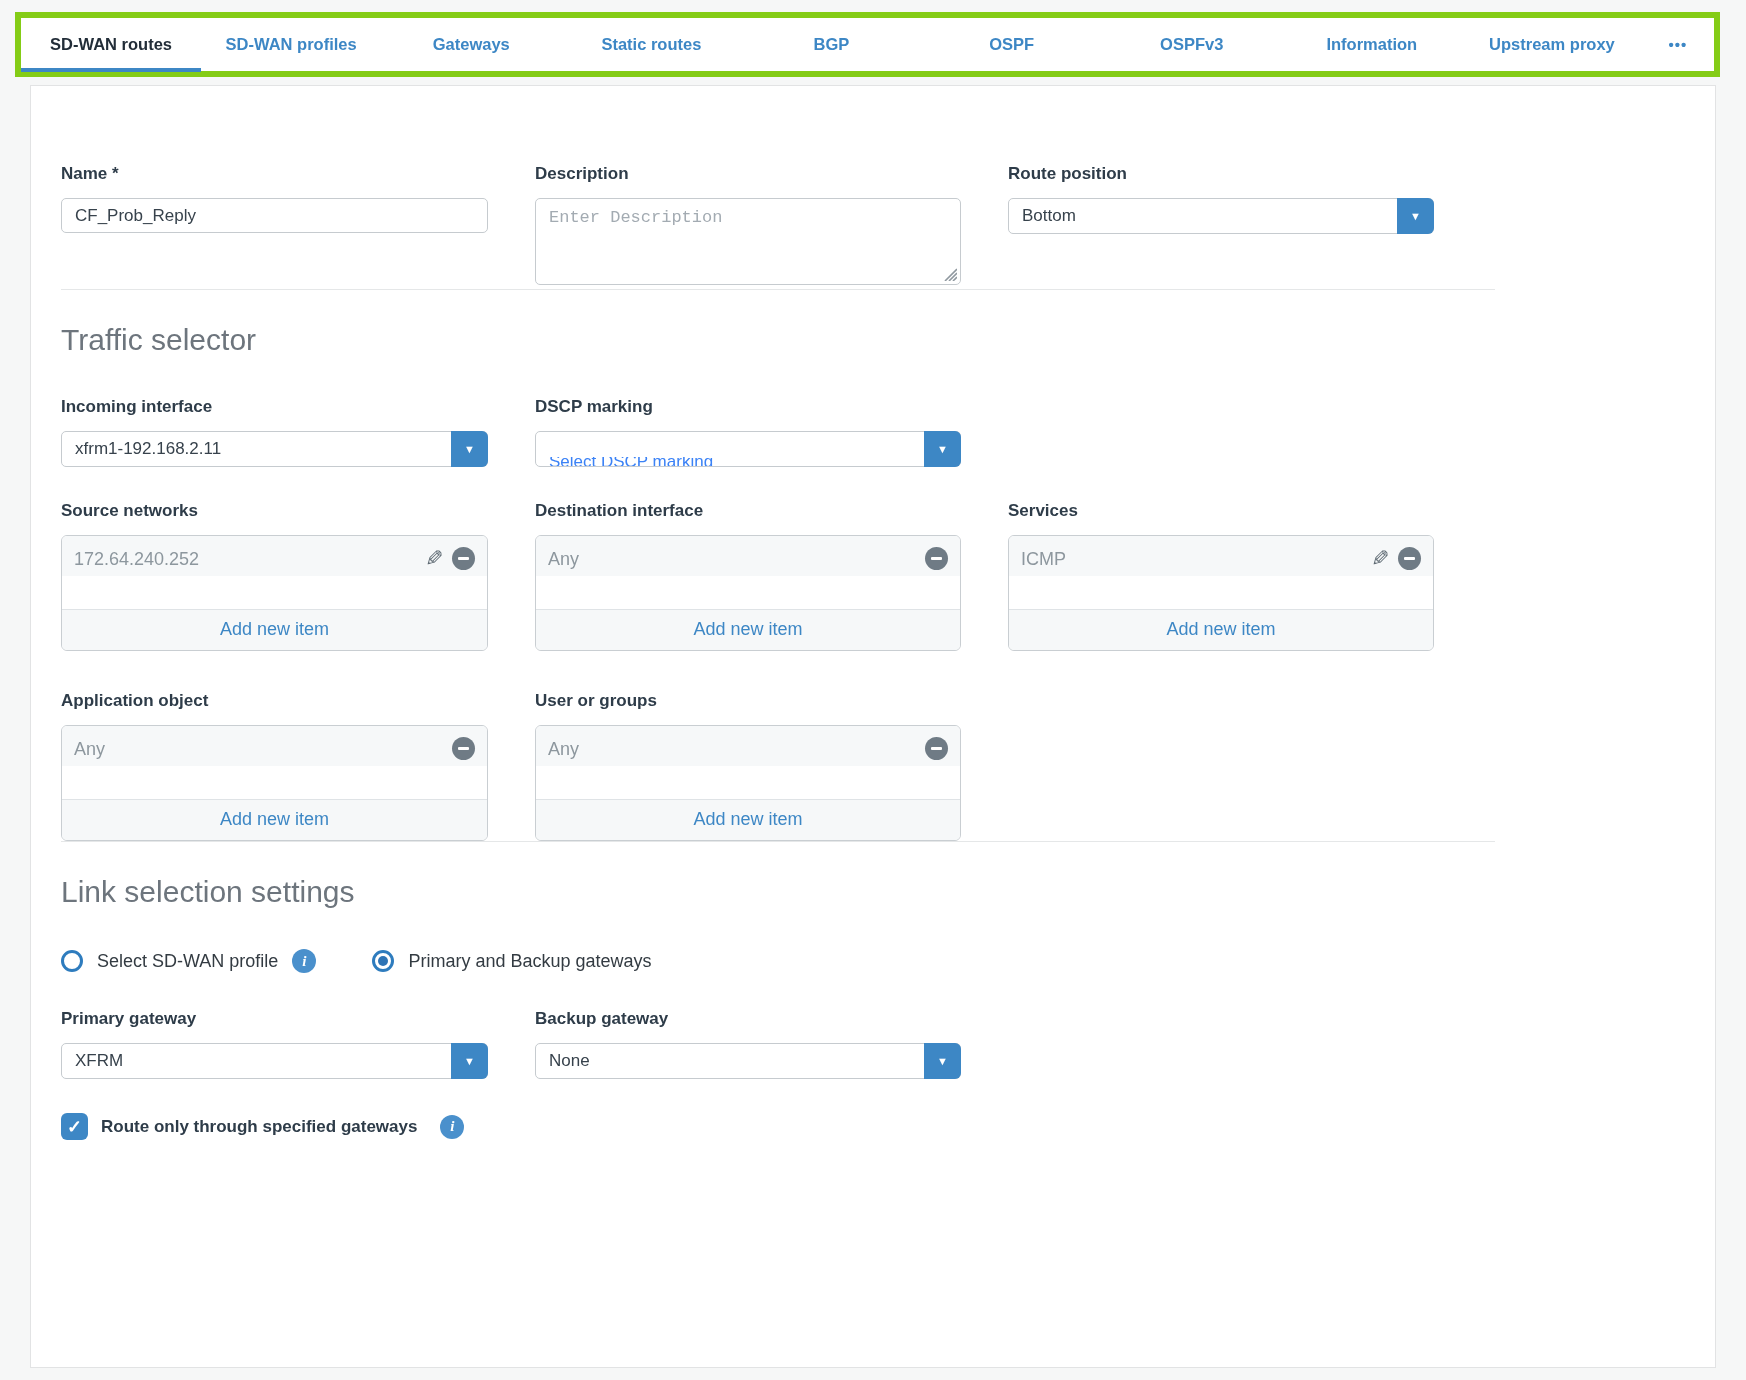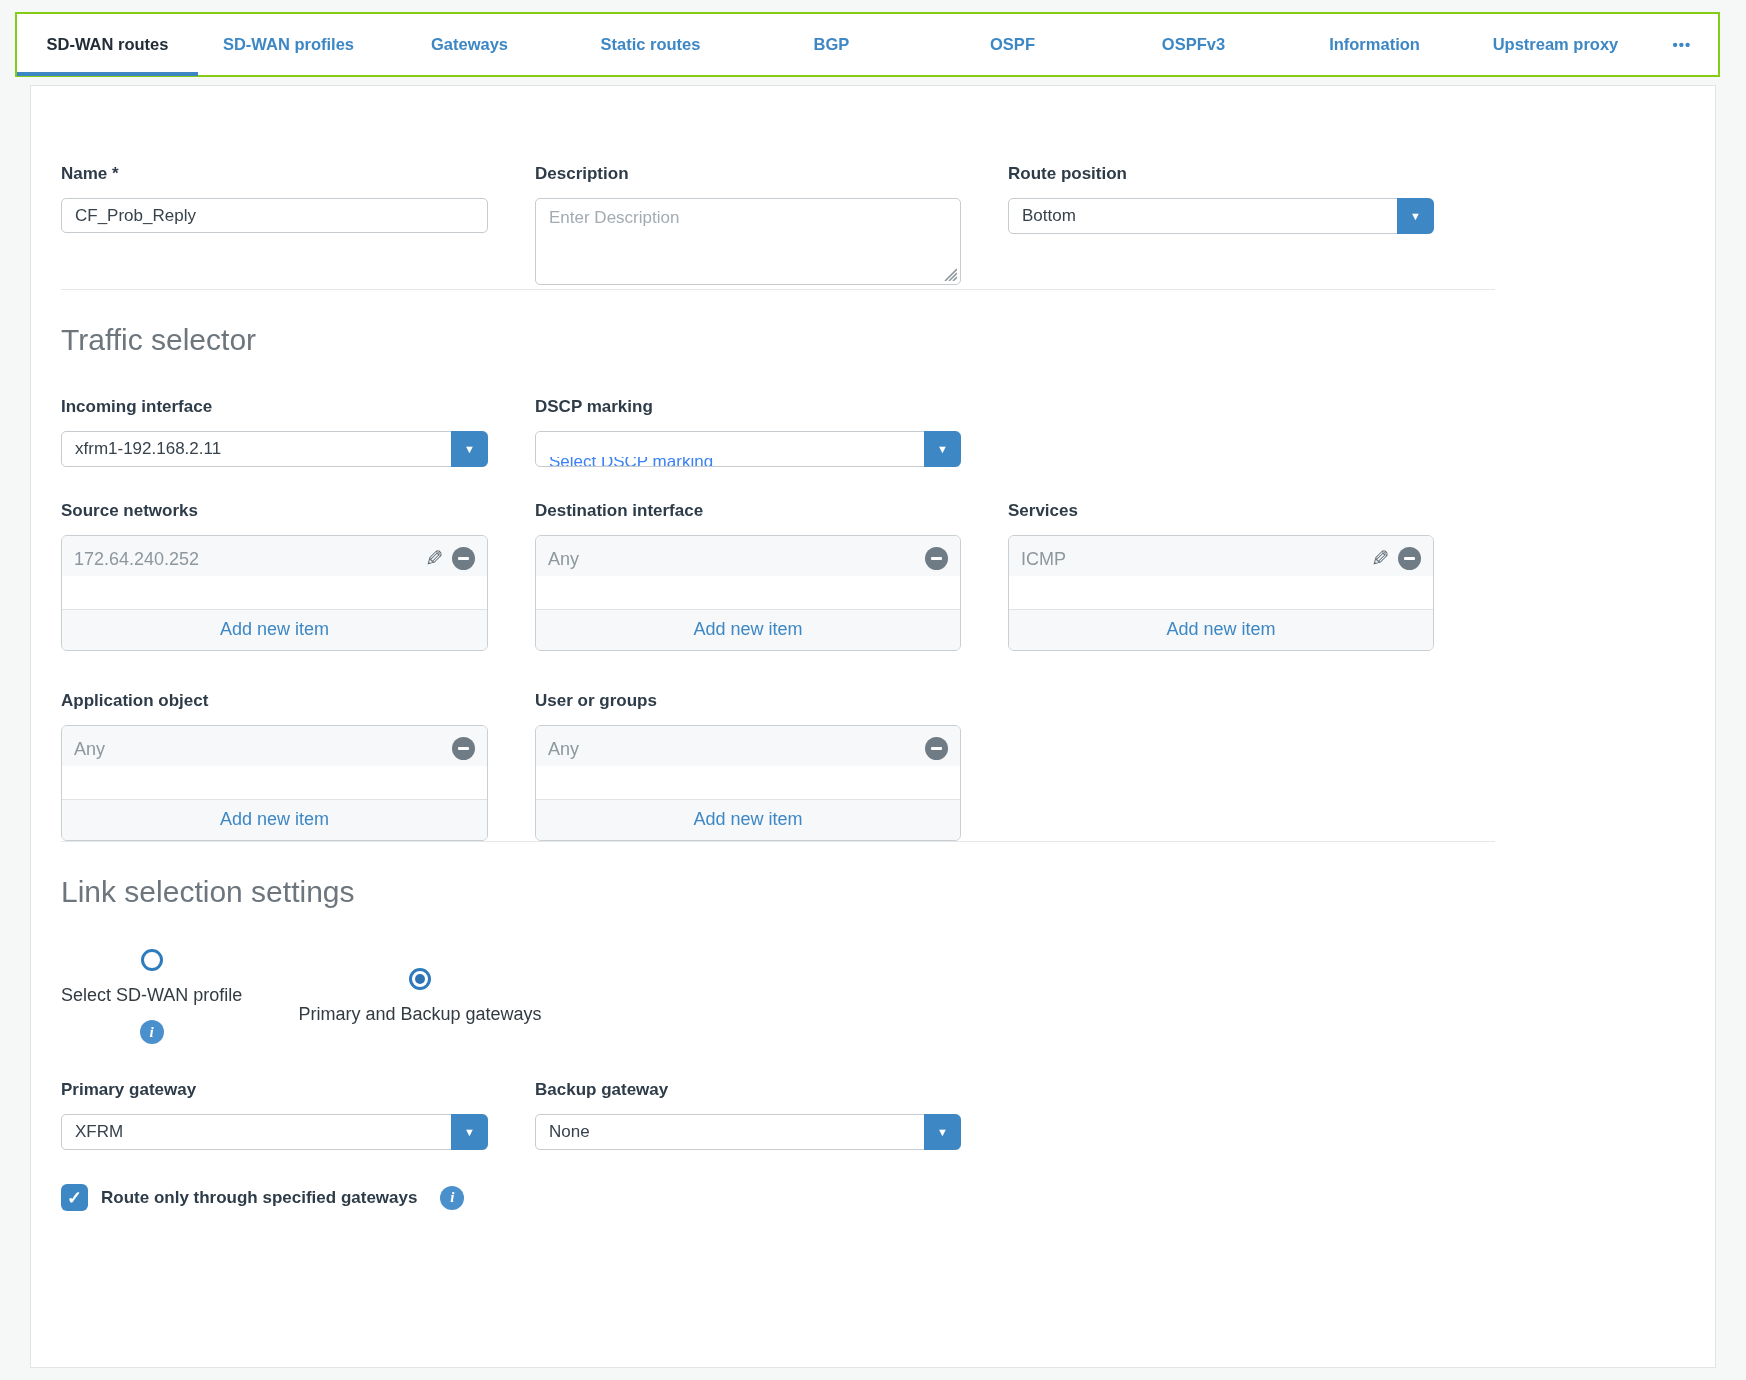--- a/index.html
+++ b/index.html
@@ -9,21 +9,21 @@
     font-family: "Liberation Sans", sans-serif;
     color: #2e3c49;
   }
 
   
   .tabbar {
     margin: 12px 0 0 15px;
     width: 1705px;
     height: 65px;
     background: #ffffff;
-    border: 2px solid #84cc16;
+    border: 6px solid #84cc16;
     display: flex;
     align-items: stretch;
   }
   .tab {
     flex: 1;
     display: flex;
     align-items: center;
     justify-content: center;
     font-size: 16.5px;
     font-weight: 700;
@@ -87,21 +87,21 @@
 
   .textarea-wrap { position: relative; }
   .textarea {
     width: 100%;
     height: 87px;
     border: 1px solid #c6cbcf;
     border-radius: 5px;
     padding: 9px 13px;
     font-size: 17px;
     color: #37424c;
-    font-family: Liberation Sans, sans-serif;
+    font-family: Liberation Mono, monospace;
     resize: none;
     outline: none;
     background: #fff;
   }
   .textarea::placeholder { color: #a3abb2; }
   .resize-corner {
     position: absolute;
     right: 4px; bottom: 8px;
     width: 16px; height: 16px;
   }
@@ -210,21 +210,20 @@
     font-size: 30px;
     font-weight: 400;
     color: #6d757d;
   }
 
   
   .radio-row {
     display: flex;
     align-items: center;
     gap: 14px;
-    flex-direction: column;
   }
   .radio {
     width: 22px; height: 22px;
     border: 3px solid #2e7cbe;
     border-radius: 50%;
     background: #fff;
     display: flex;
     align-items: center;
     justify-content: center;
     cursor: pointer;

